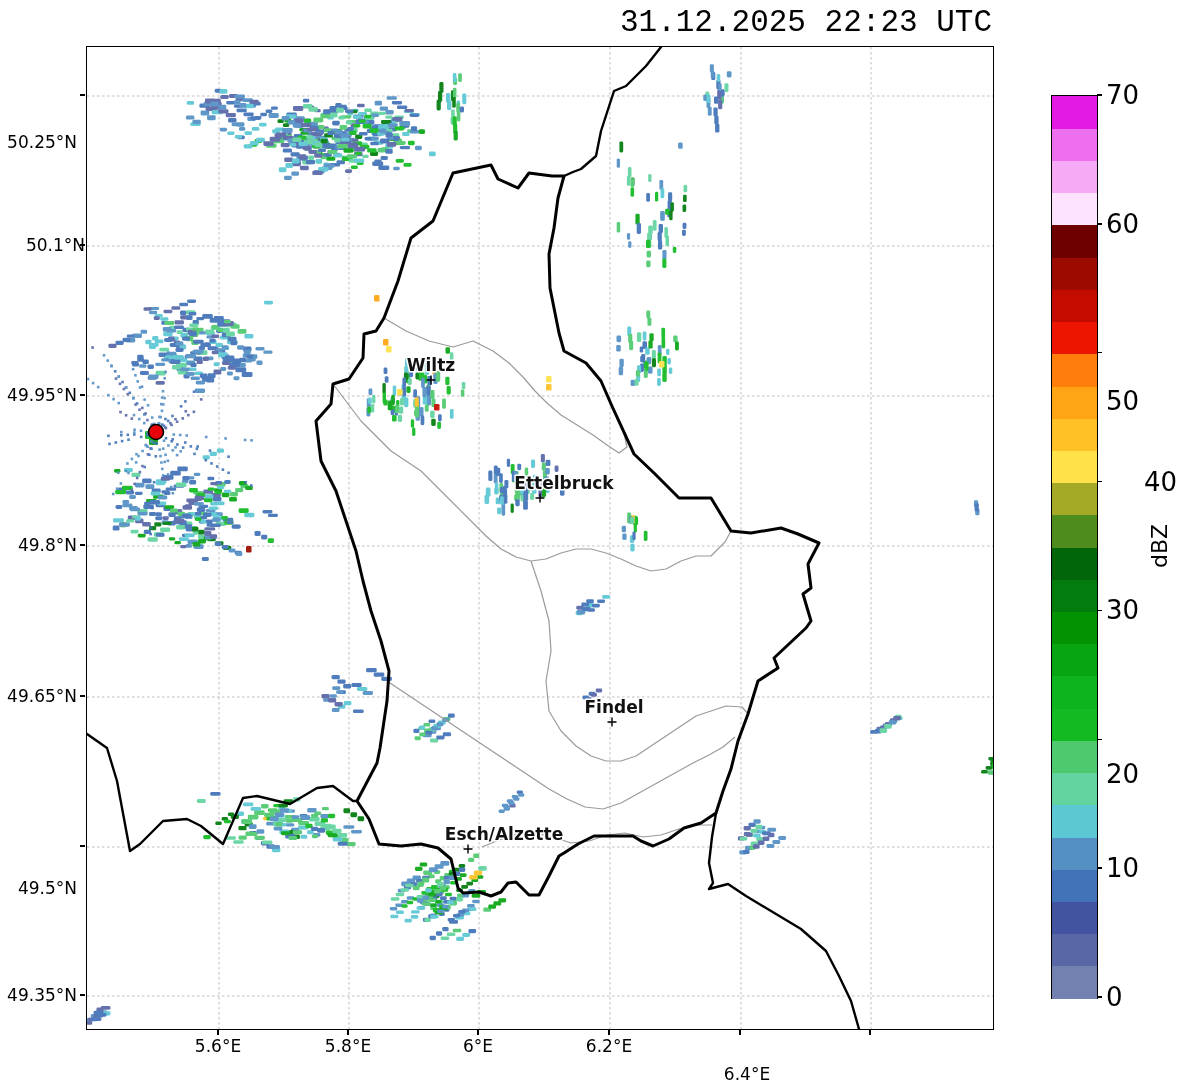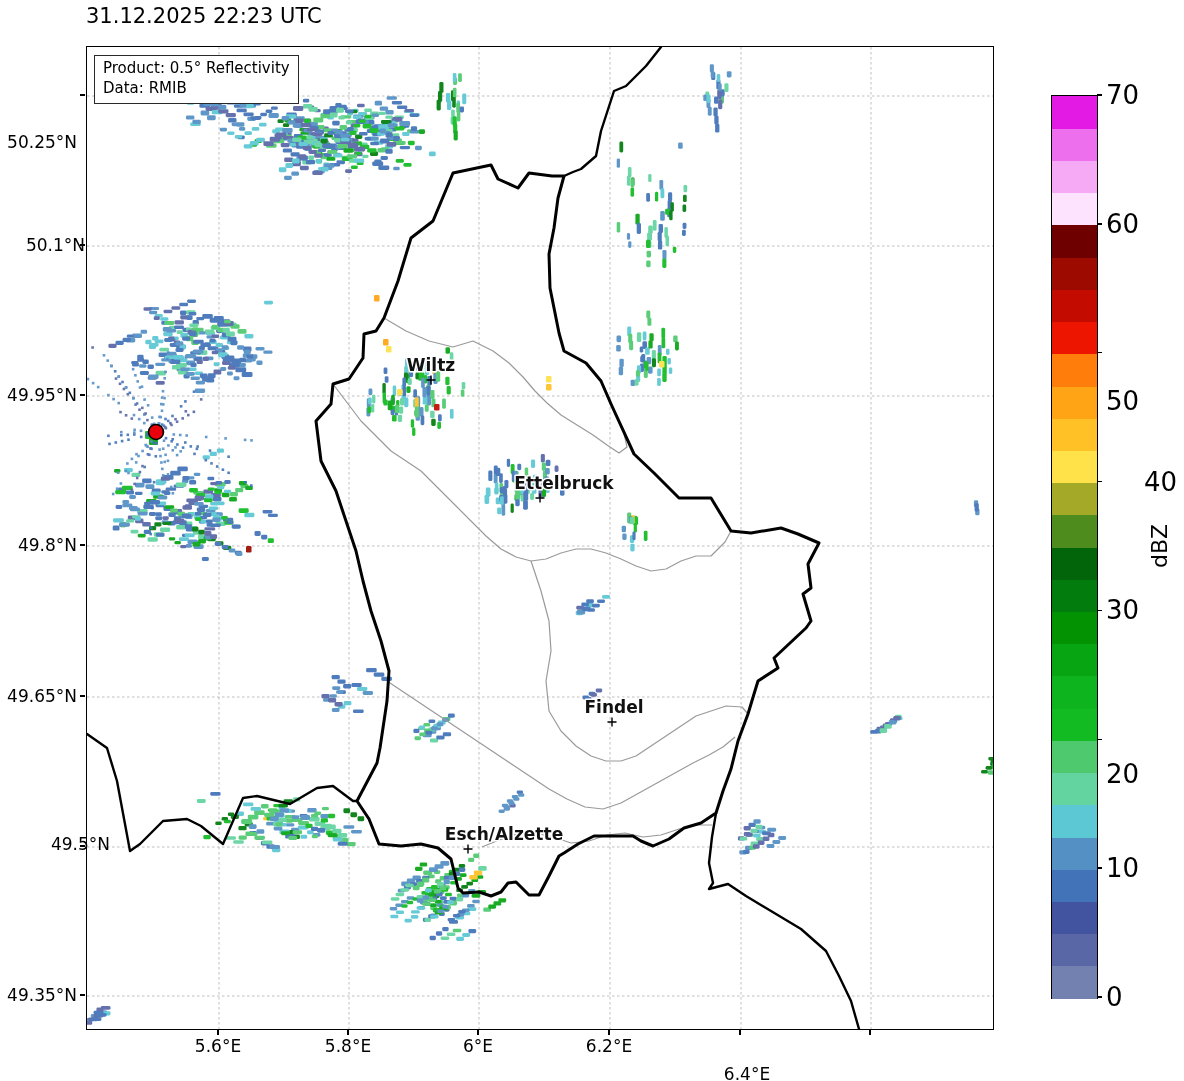--- a/index.html
+++ b/index.html
@@ -1,19 +1,19 @@
 <!DOCTYPE html>
 <html><head>
 <meta charset="utf-8">
 <style>
   html,body{margin:0;padding:0;background:#fff;}
   body{width:1184px;height:1081px;position:relative;overflow:hidden;
        font-family:"DejaVu Sans","Liberation Sans",sans-serif;color:#000;}
-  #title{position:absolute;left:86px;top:4px;width:906px;text-align:left;
-         font-size:21px;line-height:1.2;}
+  #title{position:absolute;left:86px;top:4px;width:906px;text-align:right;
+         font-size:31px;line-height:1.2;font-family:Liberation Mono, monospace;}
   #map{position:absolute;left:86px;top:46px;width:906px;height:982px;
        border:1.4px solid #000;background:#fff;}
   #map svg{position:absolute;left:0;top:0;}
   #infobox{position:absolute;left:7px;top:8px;z-index:6;background:#fff;
            border:1.3px solid #2a2a2a;padding:2px 8px 4px 8px;
            font-size:15px;line-height:1.35;white-space:nowrap;}
   .ytick-label{position:absolute;left:0;width:77px;text-align:right;
                font-size:17px;transform:translateY(-50%);}
   .xtick-label{position:absolute;top:1036px;font-size:17px;transform:translateX(-50%);}
   .tickmark{position:absolute;background:#000;}
@@ -1734,38 +1734,34 @@
         <path d="M 339.5 333 H 348.5 M 344 328.5 V 337.5" stroke="#000" stroke-width="1.4" fill="none"></path>
         <text x="344" y="324" text-anchor="middle" class="city-label">Wiltz</text>
         <path d="M 448.5 451 H 457.5 M 453 446.5 V 455.5" stroke="#000" stroke-width="1.4" fill="none"></path>
         <text x="477" y="442" text-anchor="middle" class="city-label">Ettelbruck</text>
         <path d="M 520.5 675 H 529.5 M 525 670.5 V 679.5" stroke="#000" stroke-width="1.4" fill="none"></path>
         <text x="527" y="666" text-anchor="middle" class="city-label">Findel</text>
         <path d="M 376.5 802 H 385.5 M 381 797.5 V 806.5" stroke="#000" stroke-width="1.4" fill="none"></path>
         <text x="417" y="793" text-anchor="middle" class="city-label">Esch/Alzette</text>
       </g>
     </svg>
-  <div id="infobox">
-    <div>Product: 0.5° Reflectivity</div>
-    <div>Data: RMIB</div>
-  </div>
 </div>
 
 <div id="yticks">
     <div class="ytick-label" style="top: 95px; margin-top: 47px;">50.25°N</div>
     <div class="tickmark" style="left: 80px; top: 94.3px; width: 5px; height: 1.4px;"></div>
     <div class="ytick-label" style="top: 245px; margin-left: 8px;">50.1°N</div>
     <div class="tickmark" style="left: 80px; top: 244.3px; width: 5px; height: 1.4px;"></div>
     <div class="ytick-label" style="top: 395px;">49.95°N</div>
     <div class="tickmark" style="left: 80px; top: 394.3px; width: 5px; height: 1.4px;"></div>
     <div class="ytick-label" style="top: 545px;">49.8°N</div>
     <div class="tickmark" style="left: 80px; top: 544.3px; width: 5px; height: 1.4px;"></div>
     <div class="ytick-label" style="top: 696px;">49.65°N</div>
     <div class="tickmark" style="left: 80px; top: 695.3px; width: 5px; height: 1.4px;"></div>
-    <div class="ytick-label" style="top: 844px; padding-left: 33px;">49.5°N</div>
+    <div class="ytick-label" style="top: 888px;">49.5°N</div>
     <div class="tickmark" style="left: 80px; top: 845.3px; width: 5px; height: 1.4px;"></div>
     <div class="ytick-label" style="top: 995px;">49.35°N</div>
     <div class="tickmark" style="left: 80px; top: 994.3px; width: 5px; height: 1.4px;"></div>
   </div>
 <div id="xticks">
     <div class="xtick-label" style="left: 218px;">5.6°E</div>
     <div class="tickmark" style="left: 217.3px; top: 1029.5px; width: 1.4px; height: 5px;"></div>
     <div class="xtick-label" style="left: 348px;">5.8°E</div>
     <div class="tickmark" style="left: 347.3px; top: 1029.5px; width: 1.4px; height: 5px;"></div>
     <div class="xtick-label" style="left: 478px;">6°E</div>

